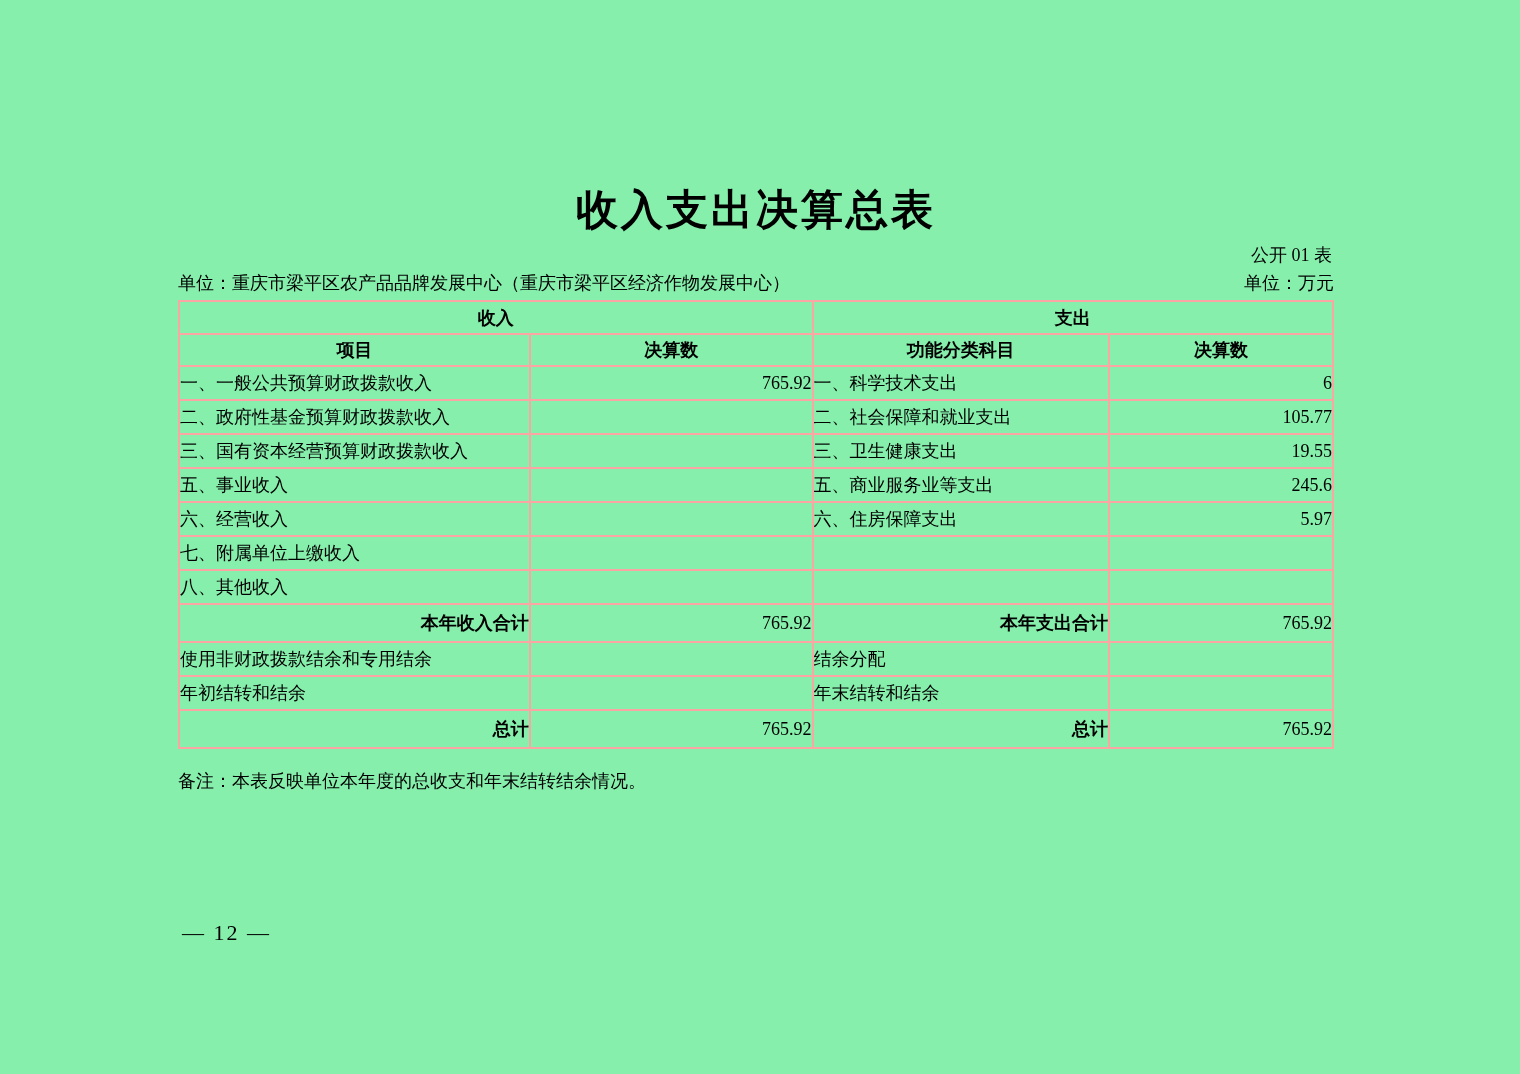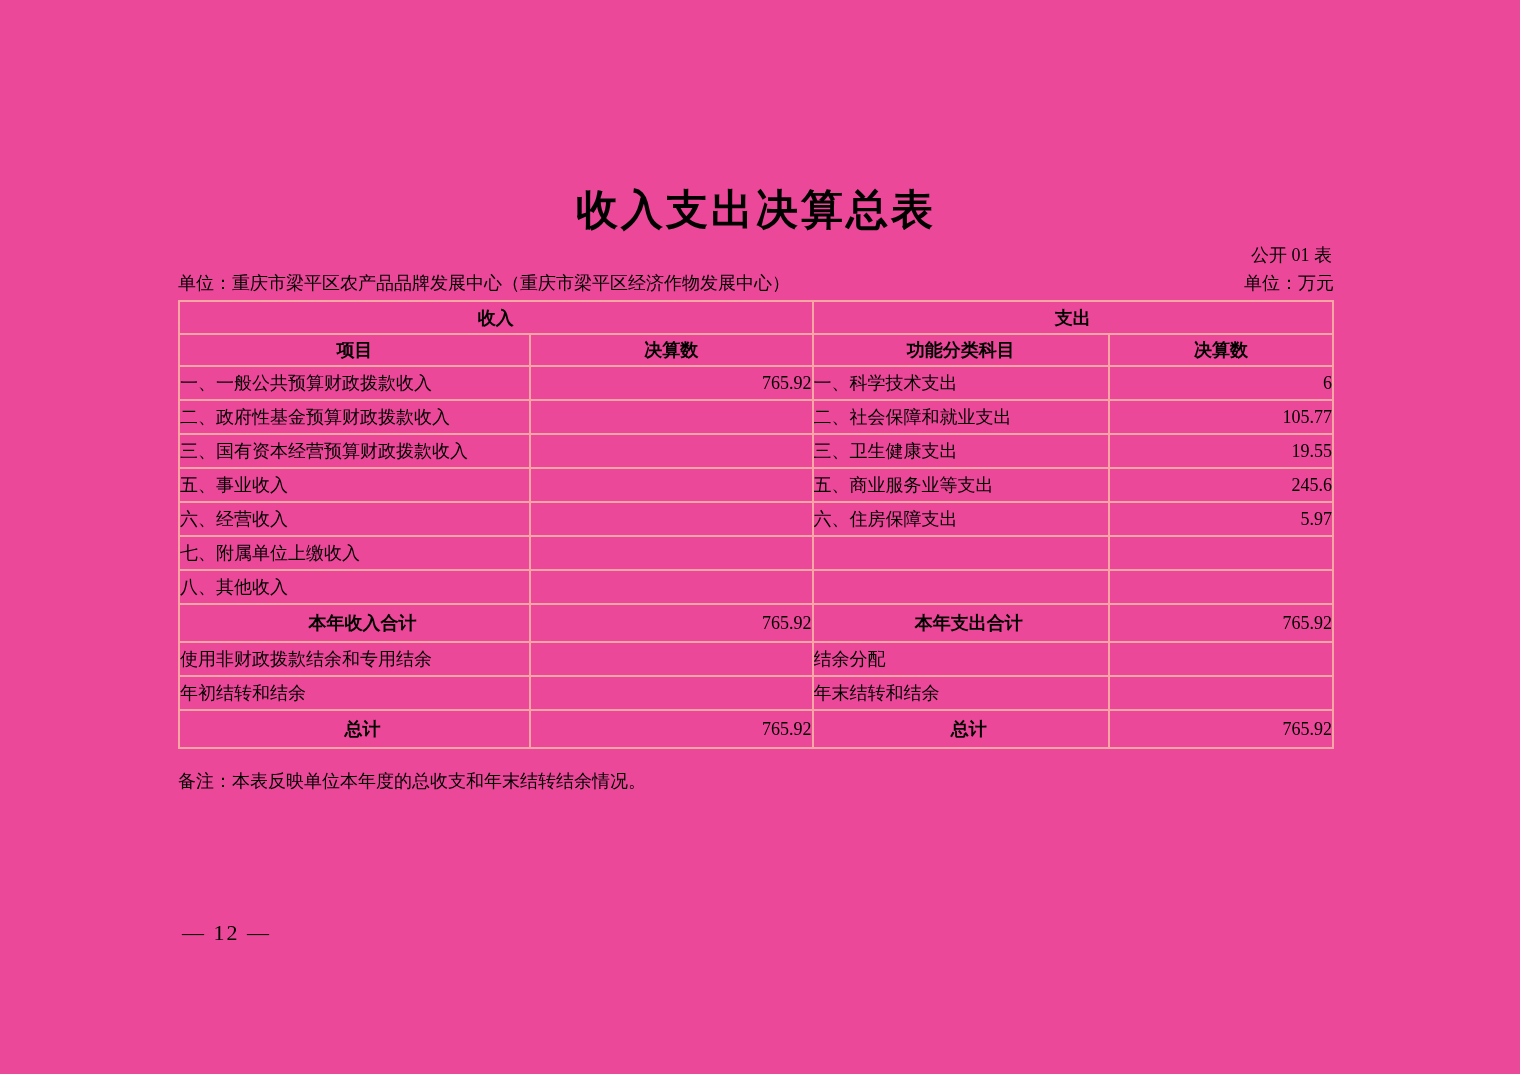--- a/index.html
+++ b/index.html
@@ -6,21 +6,21 @@
     margin: 0;
     padding: 0;
     background: #ffffff;
     font-family: "Liberation Serif", "DejaVu Serif", serif;
     color: #000000;
   }
   .sheet {
     position: relative;
     width: 1520px;
     height: 1074px;
-    background: #ec4899;
+    background: #86efac;
     overflow: hidden;
   }
   .content {
     position: absolute;
     left: 178px;
     top: 0;
     width: 1156px;
   }
   .doc-title {
     margin: 0;
@@ -74,21 +74,21 @@
   td.item {
     text-align: left;
     padding-left: 6px;
   }
   td.value {
     text-align: right;
     padding-right: 10px;
     font-size: 19px;
   }
   tr.total-row td.item {
-    text-align: center;
+    text-align: right;
     font-weight: bold;
     padding-left: 16px;
   }
   .footnote {
     font-size: 18px;
     margin-top: 20px;
     text-align: left;
   }
   .page-number {
     position: absolute;

